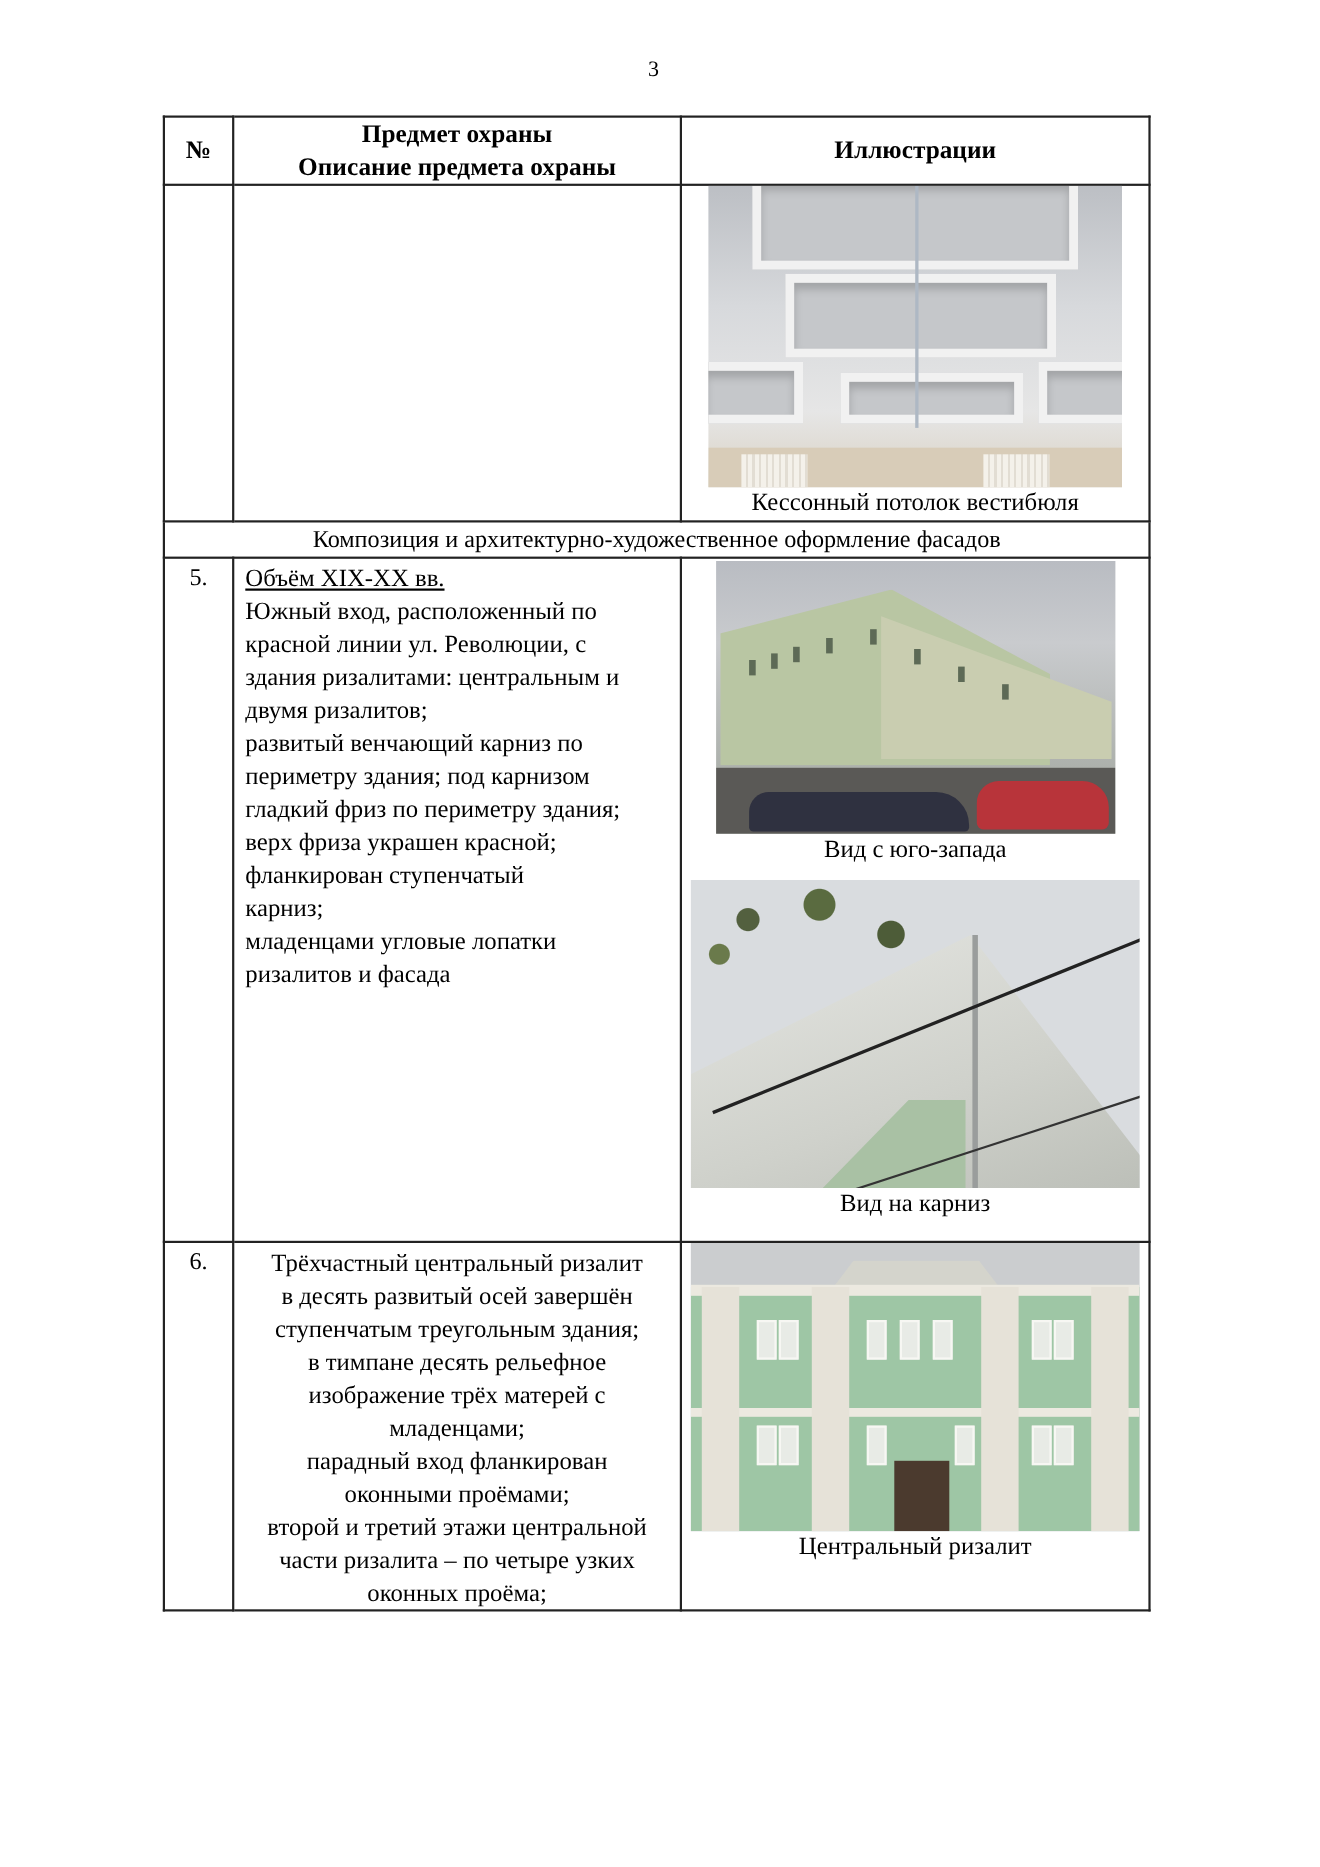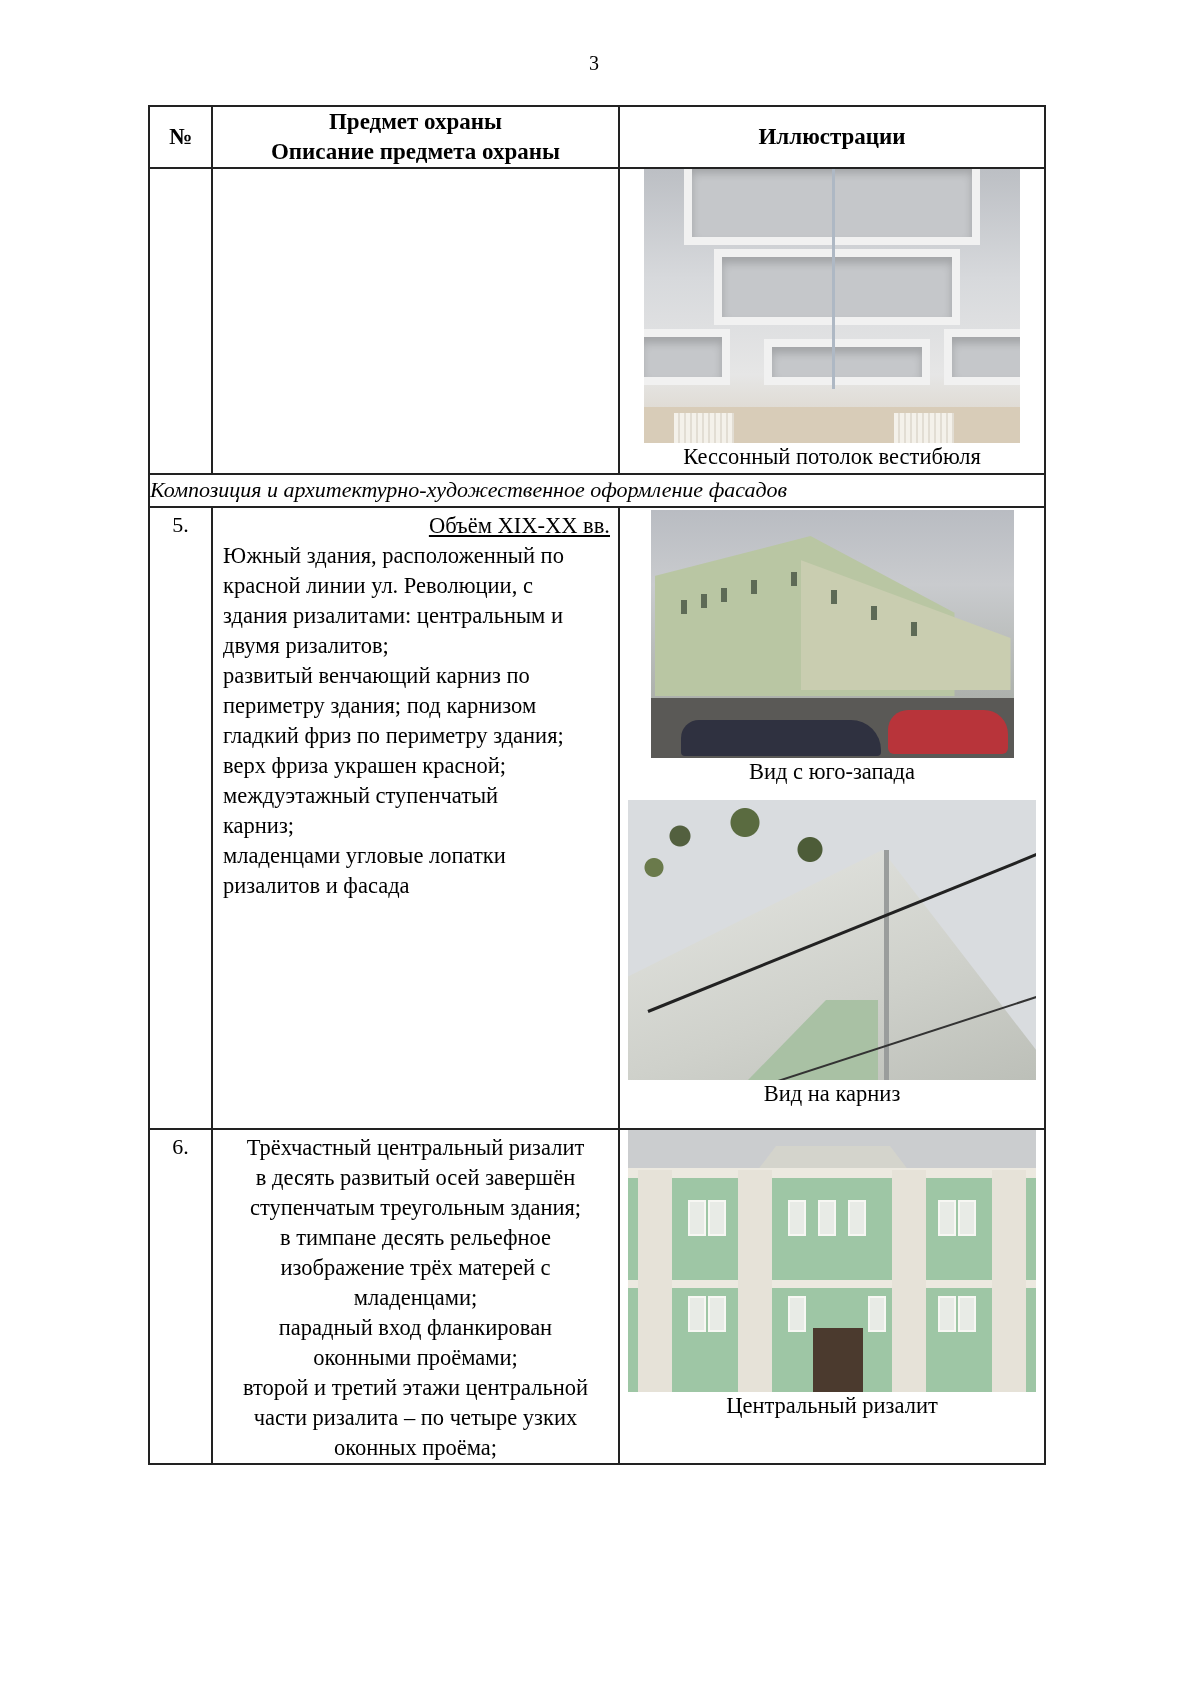--- a/index.html
+++ b/index.html
@@ -19,24 +19,24 @@
     table.doc td, table.doc th { border: 2px solid #222; vertical-align: top; padding: 0; }
     col.c-num { width: 63px; }
     col.c-desc { width: 407px; }
     col.c-ill { width: 426px; }
     th {
       font-weight: bold; font-size: 23px; line-height: 30px; text-align: center;
       vertical-align: middle !important; height: 58px;
     }
     .num-cell { text-align: center; font-size: 22px; line-height: 30px; padding-top: 2px !important; }
     .desc-cell { font-size: 22.5px; line-height: 30px; padding: 3px 8px 0 10px !important; }
-    .desc-cell .heading { text-decoration: underline; text-align: right; }
+    .desc-cell .heading { text-decoration: underline; }
     .desc-cell.center { text-align: center; padding: 3px 4px 0 4px !important; }
     .section-row td {
-      font-style: italic; font-size: 22px; line-height: 30px; height: 31px;
+      text-align: center; font-size: 22px; line-height: 30px; height: 31px;
     }
     .ill-cell { text-align: center; margin-left: 15px; }
     .caption { font-size: 22.5px; line-height: 28px; text-align: center; }
     .photo { display: block; margin: 0 auto; position: relative; overflow: hidden; }
 
     
     .ph-ceiling { width: 376px; height: 274px; background: linear-gradient(#bcbfc4 0%, #d7d9dc 40%, #e6e6e6 75%, #d9d1c2 100%); }
     .ph-ceiling .coffer { position: absolute; border: 8px solid #f1f1f1; background: #c5c7ca; box-shadow: inset 0 6px 8px rgba(0,0,0,0.18); }
     .ph-ceiling .rod { position: absolute; left: 50%; top: 0; width: 3px; height: 220px; background: #aeb8c4; }
     .ph-ceiling .wall { position: absolute; left: 0; bottom: 0; width: 100%; height: 36px; background: #d8ccb8; }
@@ -113,29 +113,29 @@
     </tr>
 
     <tr class="section-row">
       <td colspan="3">Композиция и архитектурно-художественное оформление фасадов</td>
     </tr>
 
     <tr style="height:622px;">
       <td class="num-cell">5.</td>
       <td class="desc-cell">
         <div class="heading">Объём XIX-XX вв.</div>
-        <div>Южный здания, расположенный по</div>
+        <div>Южный вход, расположенный по</div>
         <div>красной линии ул. Революции, с</div>
         <div>здания ризалитами: центральным и</div>
         <div>двумя ризалитов;</div>
         <div>развитый венчающий карниз по</div>
         <div>периметру здания; под карнизом</div>
         <div>гладкий фриз по периметру здания;</div>
         <div>верх фриза украшен красной;</div>
-        <div>междуэтажный ступенчатый</div>
+        <div>фланкирован ступенчатый</div>
         <div>карниз;</div>
         <div>младенцами угловые лопатки</div>
         <div>ризалитов и фасада</div>
       </td>
       <td class="ill-cell">
         <div class="photo ph-sw">
           <div class="bld"></div>
           <div class="bld2"></div>
           <div class="win" style="left:30px;top:90px;"></div>
           <div class="win" style="left:50px;top:84px;"></div>

